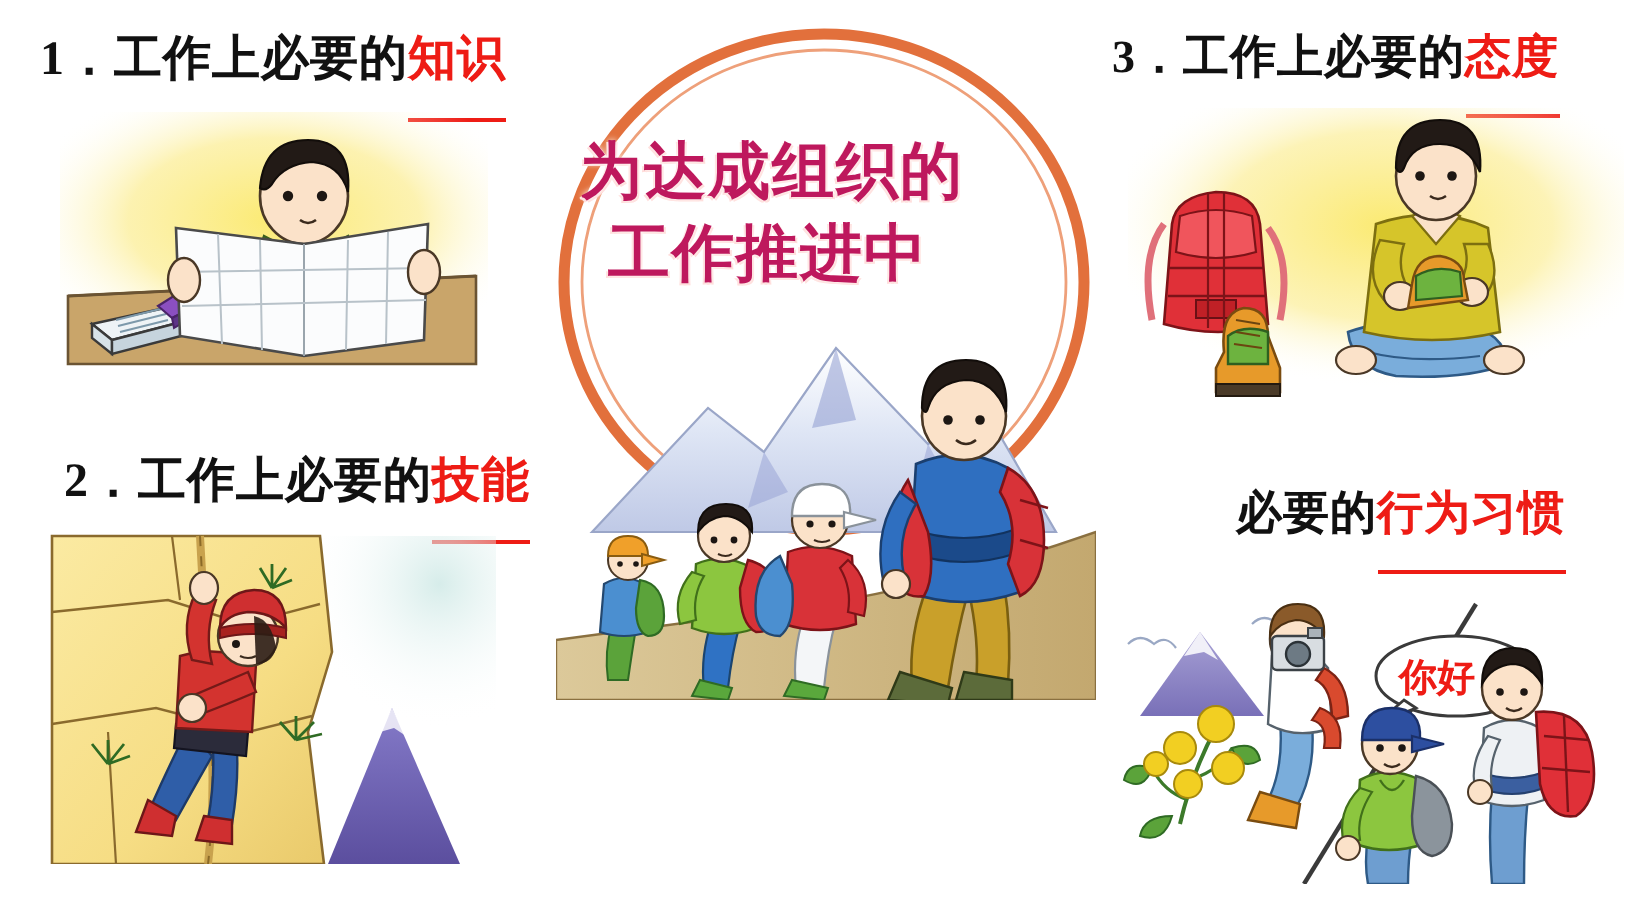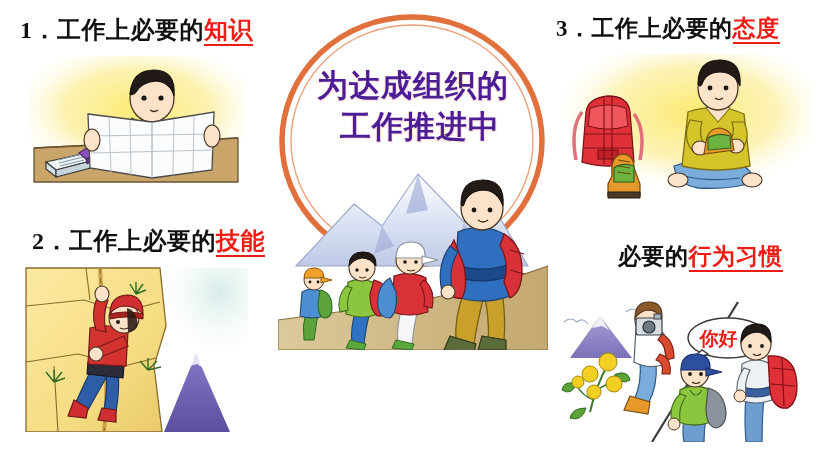--- a/index.html
+++ b/index.html
@@ -29,21 +29,21 @@
     letter-spacing: 0.5px;
     line-height: 1.30;
   }
   .heading .num {
     font-family: "Liberation Serif", "DejaVu Serif", serif;
     font-weight: bold;
   }
   .heading .hl {
     color: #ee1c15;
     border-bottom: 2px solid #ee1c15;
-    padding-bottom: 1px;
+    padding-bottom: 16px;
   }
   #h1 { left: 20px;  top: 14px;  font-size: 24px; }
   #h2 { left: 32px;  top: 225px; font-size: 24px; }
   #h3 { left: 556px; top: 14px;  font-size: 23px; }
   #h4 { left: 570px; top: 232px; font-size: 23px; }
   #h4 .l2 { display: block; margin-top: 10px; margin-left: 48px; }
 
   
   .panel {
     position: absolute;
@@ -63,22 +63,22 @@
     width: 272px;
     height: 262px;
   }
   #circle-svg { display: block; }
 
   #center-title {
     position: absolute;
     left: 290px;
     top: 66px;
     width: 246px;
-    text-align: center;
-    color: #4c1d95;
+    text-align: left;
+    color: #be185d;
     font-weight: bold;
     font-size: 31px;
     line-height: 1.32;
     letter-spacing: 1px;
     text-shadow:
        0 0 3px #ffffff,
        1px 1px 0 #ffd9d6,
       -1px 1px 0 #ffd9d6;
   }
   #center-title .l2 { display: block; padding-left: 14px; }

